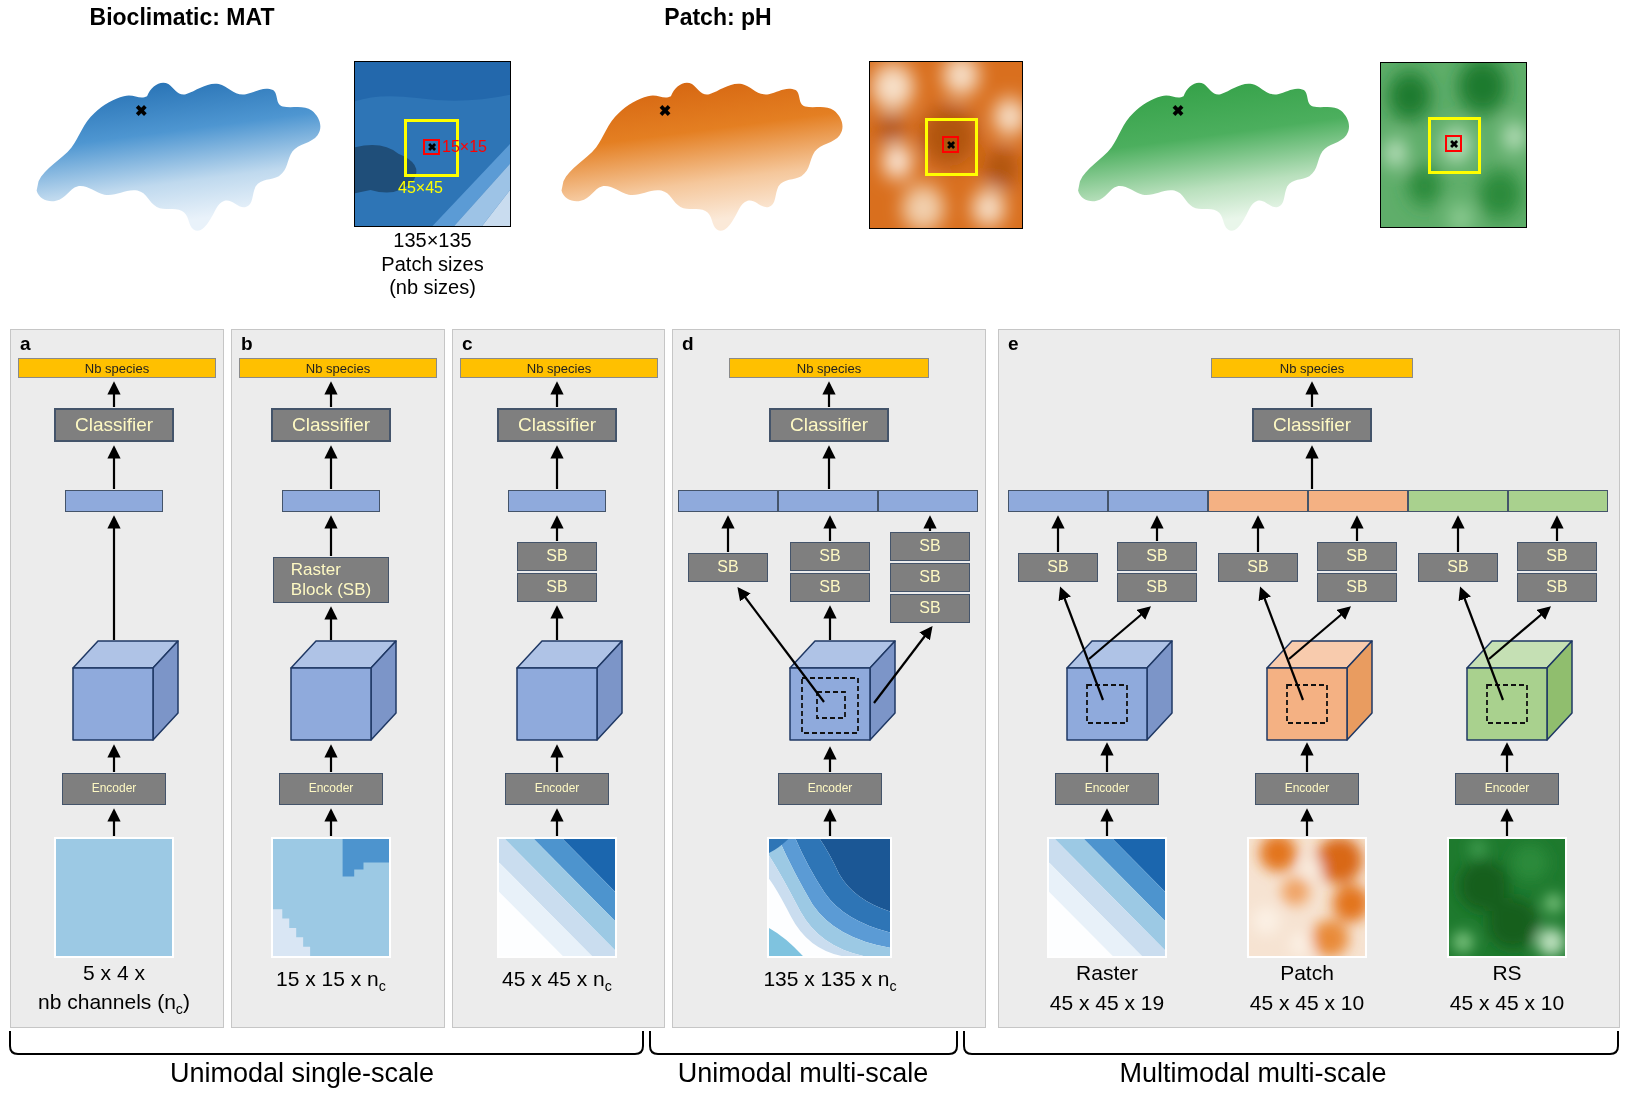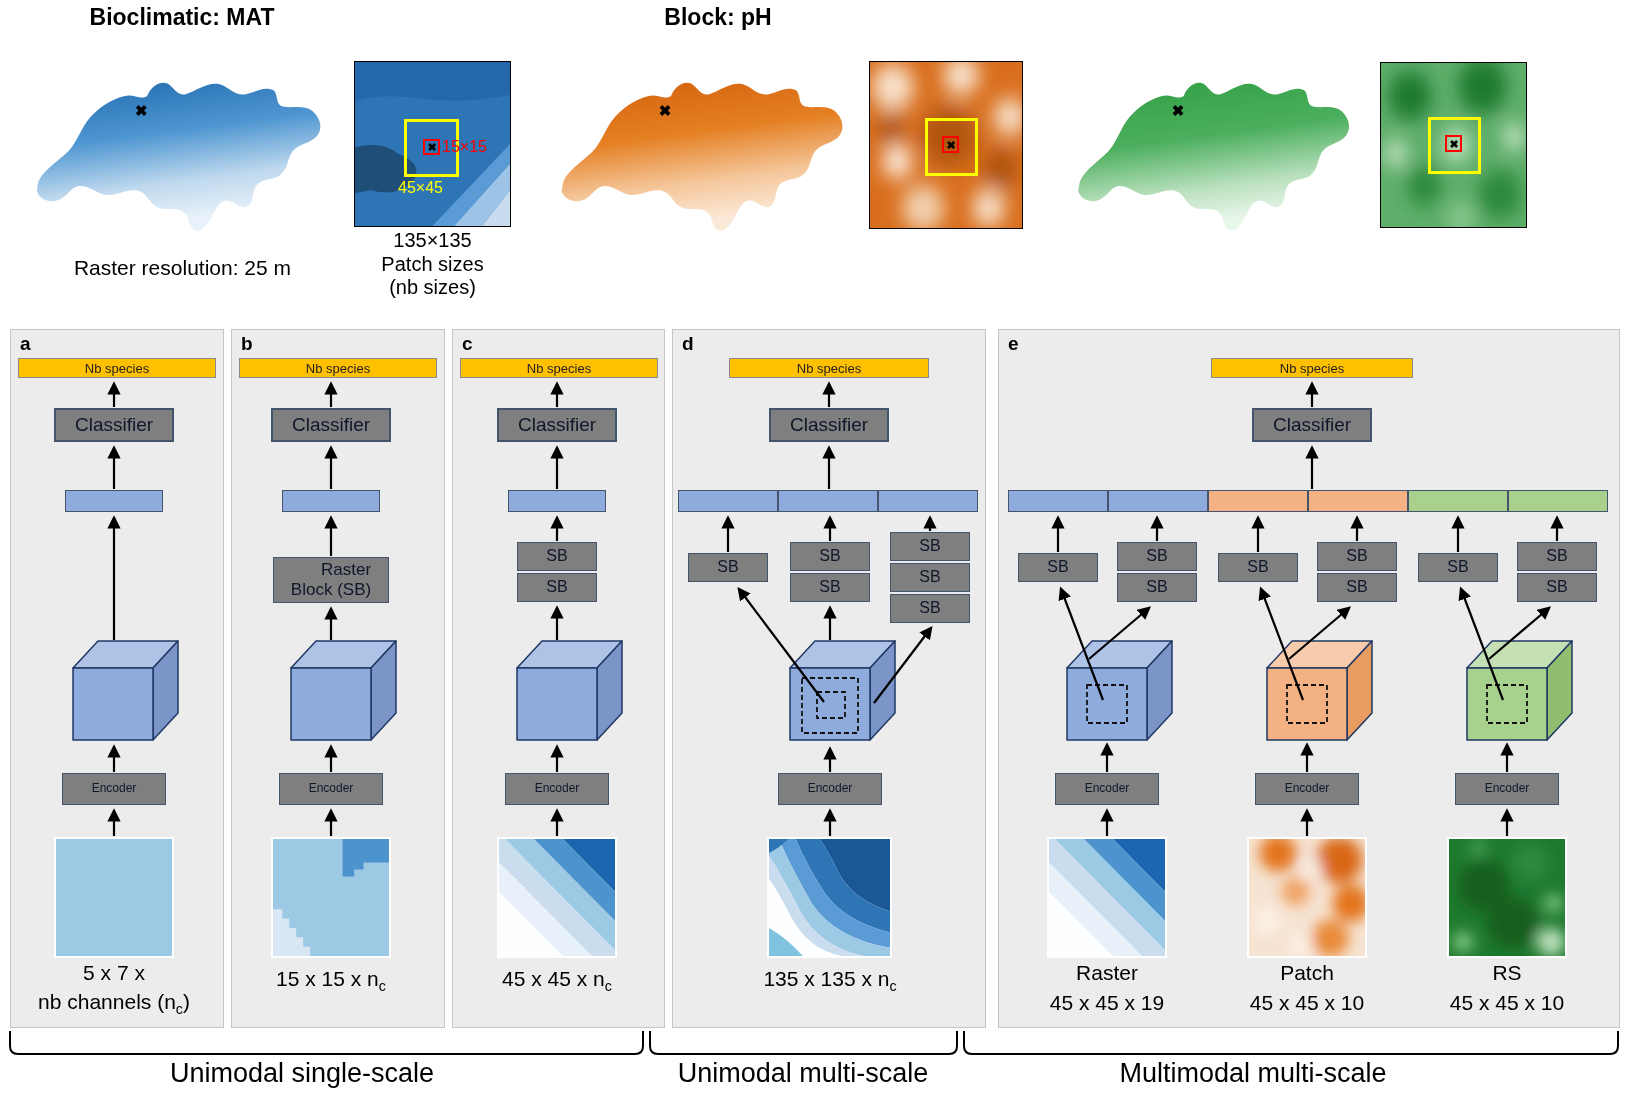--- a/index.html
+++ b/index.html
@@ -6,22 +6,22 @@
   *{box-sizing:border-box}
   #fig{position:relative;width:1629px;height:1104px;background:#fff;
        font-family:"Liberation Sans",sans-serif;color:#000;overflow:hidden}
   .title{position:absolute;font-weight:bold;font-size:23px;text-align:center}
   .cap{position:absolute;text-align:center;font-size:21px;line-height:1.25}
   .smallcap{position:absolute;text-align:center;font-size:20px}
   .panel{position:absolute;top:329px;height:699px;background:var(--panel-bg);border:1px solid var(--panel-border)}
   .letter{position:absolute;top:333px;font-weight:bold;font-size:19px}
   .ybar{position:absolute;top:358px;height:20px;background:var(--species-yellow);border:1px solid #8a8a8a;
         display:flex;align-items:center;justify-content:center;font-size:13px;color:#1f1f1f}
-  .gbox{position:absolute;background:var(--box-gray);border:2px solid var(--box-border);color:#0f172a;
-        display:flex;align-items:center;justify-content:center;text-align:right;line-height:1.15}
+  .gbox{position:absolute;background:var(--box-gray);border:2px solid var(--box-border);color:#fef9c3;
+        display:flex;align-items:center;justify-content:center;text-align:left;line-height:1.15}
   .classifier{top:408px;height:34px;width:120px;font-size:19px}
   .enc{top:773px;height:32px;width:104px;font-size:12px;border-width:1.5px}
   .sb{height:29px;width:80px;font-size:16px;border-width:1.5px}
   .spblock{top:557px;height:46px;width:116px;font-size:17px;border-width:1.5px}
   .seg{position:absolute;top:490px;height:22px;border:1.5px solid var(--box-border)}
   .inp{position:absolute;top:837px;height:121px;border:2px solid #fff}
   .inp svg,.mapsvg svg,.patch svg{width:100%;height:100%;display:block}
   .mapsvg{position:absolute}
   .patch{position:absolute;border:1.5px solid #000;background:#2E75B6}
   .ysq{position:absolute;border:3px solid var(--patch-outer-color)}
@@ -31,21 +31,21 @@
   .glabel{position:absolute;top:1058px;width:420px;text-align:center;font-size:27px}
   sub{font-size:0.68em}
   #overlay{position:absolute;left:0;top:0;pointer-events:none}
 </style>
 </head>
 <body>
 
 <div id="fig">
 
   <div class="title" style="left:22px;top:4px;width:320px">Bioclimatic: MAT</div>
-  <div class="title" style="left:558px;top:4px;width:320px">Block: pH</div>
+  <div class="title" style="left:558px;top:4px;width:320px">Patch: pH</div>
 
   <div class="mapsvg" style="left:25px;top:45px;width:310px;height:205px">
     <svg viewBox="0 0 320 200" preserveAspectRatio="none">
       <defs>
           <linearGradient id="gradBlue" x1="0" y1="0" x2="0.25" y2="1">
         <stop offset="0" stop-color="#1F6AAE"></stop>
             <stop offset="0.42" stop-color="#4E96D1"></stop>
         <stop offset="0.75" stop-color="#BFD9EE"></stop>
             <stop offset="1" stop-color="#E9F2FA"></stop>
       </linearGradient>
@@ -78,21 +78,20 @@
             <stop offset="0.45" stop-color="#4CAF5E"></stop>
         <stop offset="0.78" stop-color="#B9E0BD"></stop>
             <stop offset="1" stop-color="#E9F6EA"></stop>
       </linearGradient>
         </defs>
       <path d="M14,133 C20,120 38,112 48,100 C56,90 60,76 72,66 C80,59 92,52 102,50 C112,47 118,54 126,50 C130,40 140,34 148,38 C154,42 158,50 166,48 C178,44 188,36 200,38 C210,40 216,50 228,48 C238,46 246,40 256,44 C262,48 258,58 266,60 C276,62 288,58 296,64 C304,70 308,80 302,88 C296,96 282,96 276,104 C270,112 272,122 262,128 C254,132 244,130 238,138 C234,146 236,156 228,158 C220,160 214,150 206,152 C198,154 196,164 190,172 C186,178 180,184 174,180 C168,176 170,166 162,162 C154,158 144,162 136,158 C128,154 126,144 116,142 C104,140 94,148 82,146 C72,144 64,136 54,138 C46,140 42,150 32,152 C24,154 14,150 12,142 Z" fill="url(#gradGreen)"></path>
     </svg>
     <span class="xmark" style="left:37.5%;top:32%;font-size:15px">✖</span>
   </div>
 
-  <div class="cap" style="left:15px;top:255px;width:335px">Raster resolution: 25 m</div>
 
   <div class="patch" style="left:354px;top:61px;width:157px;height:166px">
     <svg viewBox="0 0 100 100" preserveAspectRatio="none">
       <rect x="0" y="0" width="100" height="100" fill="#2E75B6"></rect>
       <path d="M0,0 H100 V20 Q70,26 40,22 Q15,19 0,24 Z" fill="#2368AC"></path>
       <path d="M0,52 Q18,48 28,56 Q44,62 38,72 Q28,83 10,78 L0,80 Z" fill="#1F4E79"></path>
       <path d="M100,50 L50,100 L64,100 L100,62 Z" fill="#5B9BD5"></path>
       <path d="M100,62 L64,100 L82,100 L100,78 Z" fill="#9DC3E6"></path>
       <path d="M100,78 L82,100 L100,100 Z" fill="#C9DCEF"></path>
     </svg>
@@ -412,21 +411,21 @@
         <circle cx="25" cy="8" r="8" fill="#3F9C4F"></circle>
       </g>
       <defs>
           <filter id="rsBlurB" x="-30%" y="-30%" width="160%" height="160%">
             <feGaussianBlur stdDeviation="6"></feGaussianBlur>
           </filter>
         </defs>
     </svg>
   </div>
 
-  <div class="cap" style="left:24px;top:960px;width:180px">5 x 7 x</div>
+  <div class="cap" style="left:24px;top:960px;width:180px">5 x 4 x</div>
   <div class="cap" style="left:14px;top:989px;width:200px">
     <span>nb channels (n</span><sub>c</sub><span>)</span>
   </div>
   <div class="cap" style="left:241px;top:966px;width:180px">
     <span>15 x 15 x n</span><sub>c</sub>
   </div>
   <div class="cap" style="left:467px;top:966px;width:180px">
     <span>45 x 45 x n</span><sub>c</sub>
   </div>
   <div class="cap" style="left:740px;top:966px;width:180px">

